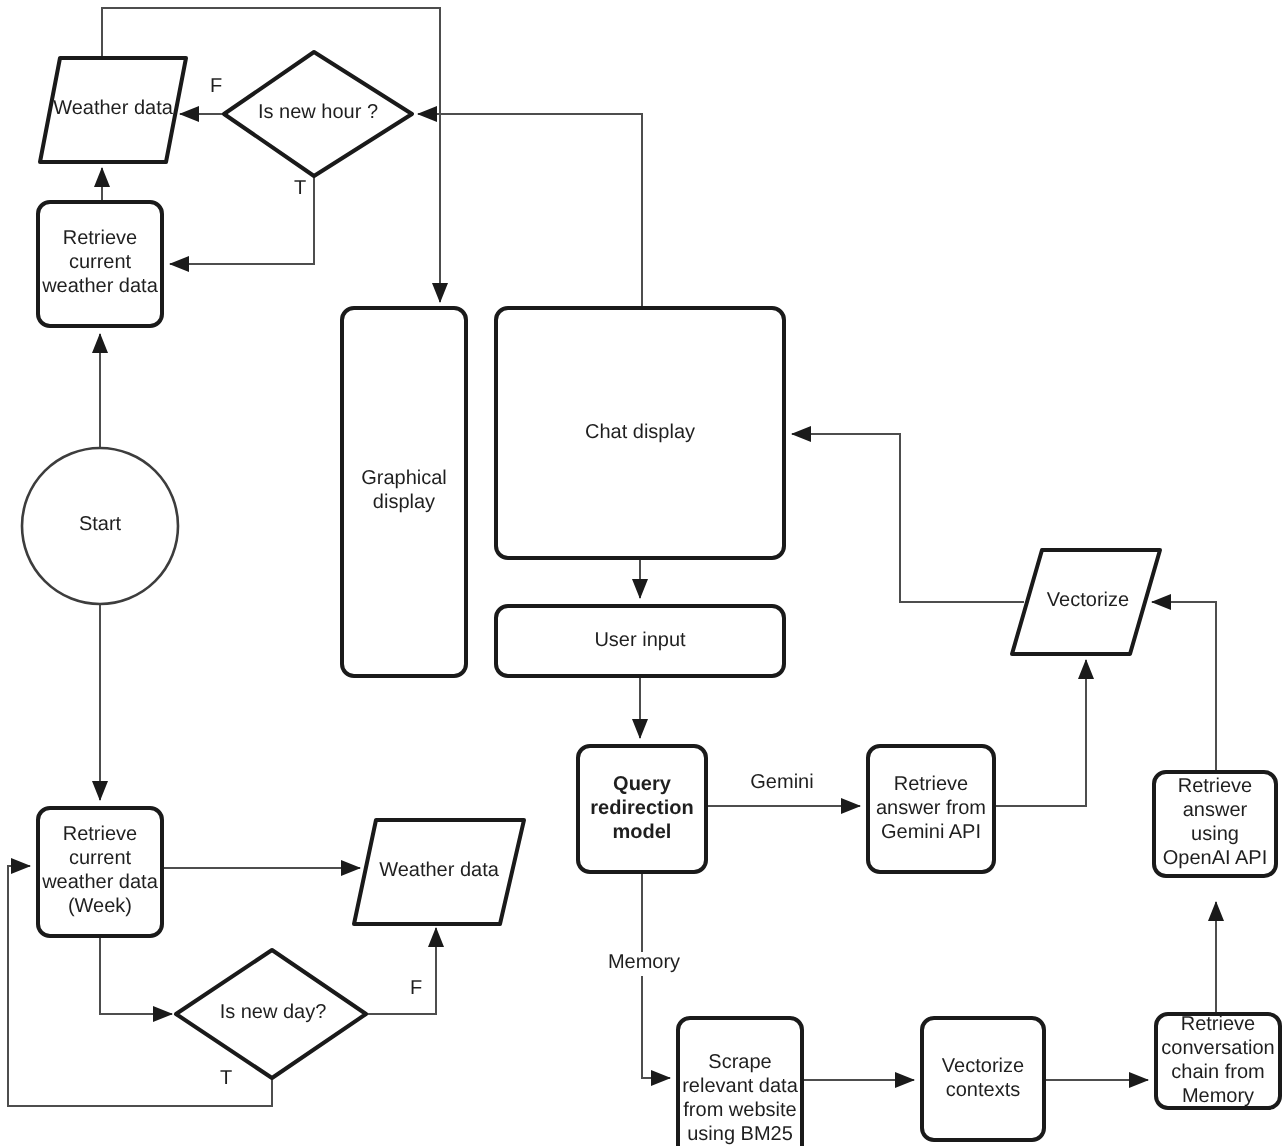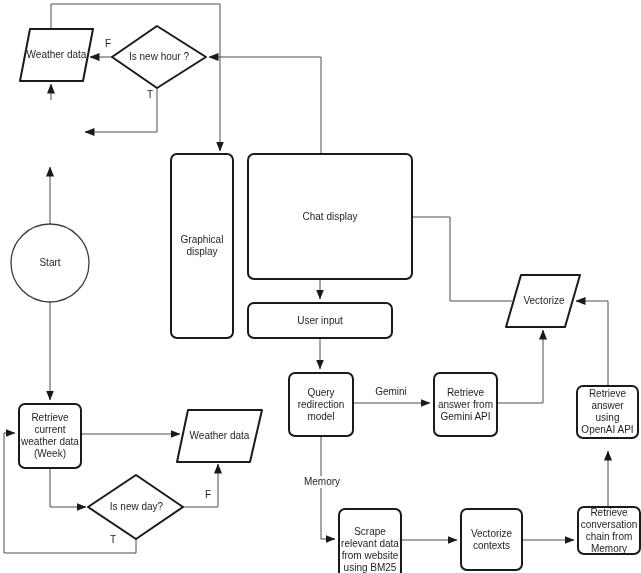--- a/index.html
+++ b/index.html
@@ -76,30 +76,31 @@
     <polyline class="wire" points="512,301 450,301 450,217 396,217" marker-end="url(#arr)"></polyline>
 
     <polygon class="shape" points="30,29 93,29 83,81 20,81"></polygon>
     <polygon class="shape" points="157,26 206,57 157,88 112,57"></polygon>
     <circle class="shape-thin" cx="50" cy="263" r="39"></circle>
     <polygon class="shape" points="188,410 262,410 250,462 177,462"></polygon>
     <polygon class="shape" points="136,475 183,507 136,539 88,507"></polygon>
     <polygon class="shape" points="521,275 580,275 565,327 506,327"></polygon>
   </svg>
 
+  <div class="node" style="left:18px;top:100px;width:64px;height:64px;">Retrieve current weather data</div>
 
   <div class="node" style="left:170px;top:153px;width:64px;height:186px;">Graphical display</div>
 
-  <div class="node" style="left:247px;top:153px;width:166px;height:127px;">Chat display</div>
+  <div class="node" style="left:247px;top:153px;width:146px;height:127px;">Chat display</div>
 
   <div class="node" style="left:247px;top:302px;width:146px;height:37px;">User input</div>
 
   <div class="node" style="left:18px;top:403px;width:64px;height:66px;">Retrieve current weather data (Week)</div>
 
-  <div class="node" style="left:288px;top:372px;width:66px;height:65px;">Query redirection model</div>
+  <div class="node" style="left:288px;top:372px;width:66px;height:65px;font-weight:bold;">Query redirection model</div>
 
   <div class="node" style="left:433px;top:372px;width:65px;height:65px;">Retrieve answer from Gemini API</div>
 
   <div class="node" style="left:576px;top:385px;width:63px;height:54px;">Retrieve answer using OpenAI API</div>
 
   <div class="node" style="left:338px;top:508px;width:64px;height:83px;">Scrape relevant data from website using BM25</div>
 
   <div class="node" style="left:460px;top:508px;width:63px;height:63px;">Vectorize contexts</div>
 
   <div class="node" style="left:577px;top:506px;width:64px;height:49px;">Retrieve conversation chain from Memory</div>

